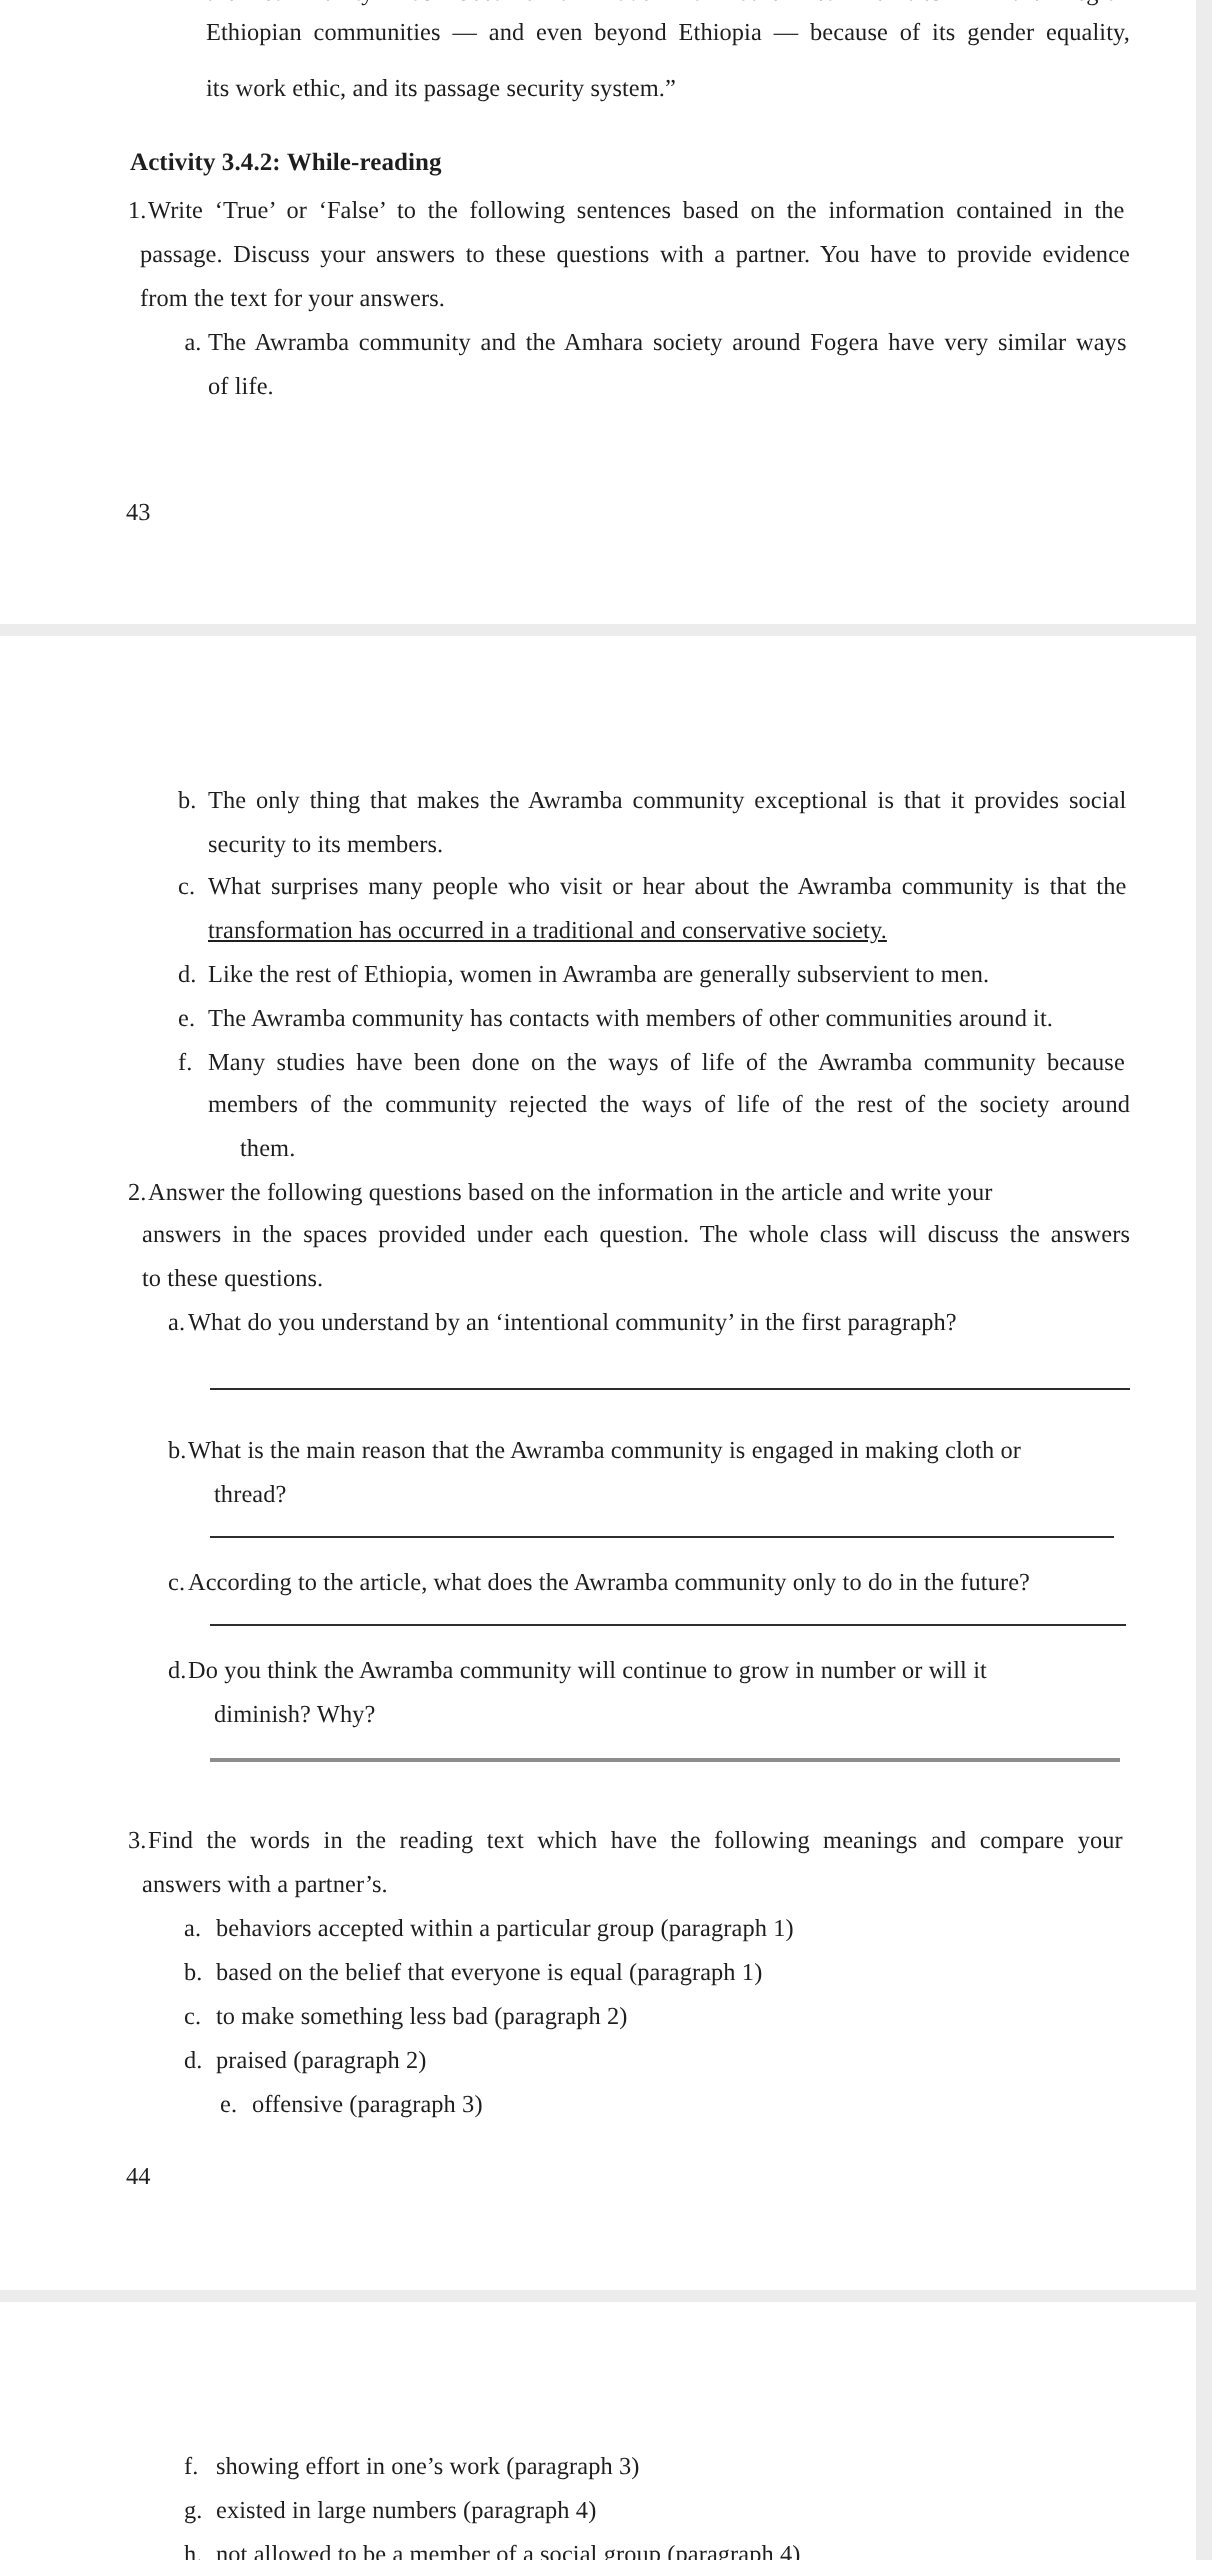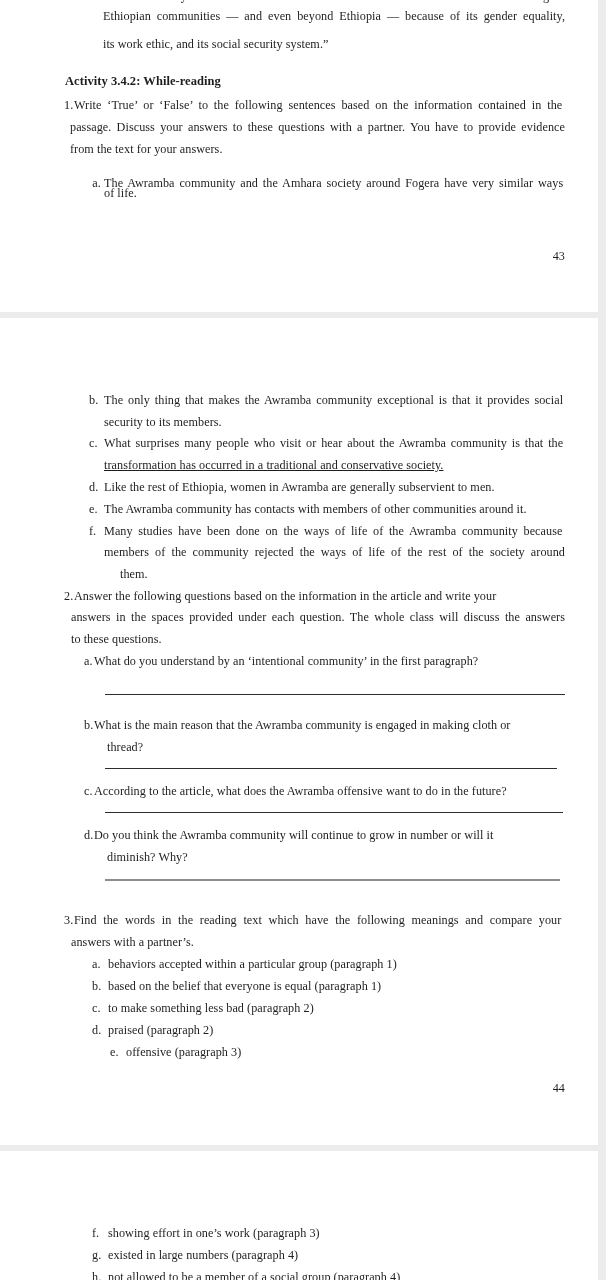--- a/index.html
+++ b/index.html
@@ -20,61 +20,61 @@
   #gap-2{top:1145px;}
   .line{
     position:absolute;
     white-space:pre;
     font-size:12.2px;
     line-height:15px;
     color:#1e1e1e;
     letter-spacing:0.05px;
   }
   .line.bold{font-weight:bold;font-size:12.5px;}
-  .line.center{text-align:right;white-space:normal;}
+  .line.center{text-align:left;white-space:normal;}
   .marker{display:inline-block;}
   .rule{position:absolute;background:#2e2e2e;}
   .rule.gray{background:#8d8d8d;}
 </style>
 </head>
 <body>
 
 <div id="stage">
   <div class="page" id="page-43"></div>
   <div class="page" id="page-44"></div>
   <div class="page" id="page-45"></div>
   <div class="gap" id="gap-1"></div>
   <div class="gap" id="gap-2"></div>
   <div id="text-layer">
       <div class="line" style="left: 103px; top: -11px; word-spacing: 9.72159px;">the community has become a model for other communities in the region</div>
       <div class="line" style="left: 103px; top: 9px; word-spacing: 2.82682px;">Ethiopian communities — and even beyond Ethiopia — because of its gender equality,</div>
-      <div class="line" style="left: 103px; top: 37px;">its work ethic, and its social security system.”</div>
+      <div class="line" style="left: 103px; top: 37px;">its work ethic, and its passage security system.”</div>
       <div class="line bold" style="left: 65px; top: 74px;">Activity 3.4.2: While-reading</div>
       <div class="line" style="left: 64px; top: 98px; word-spacing: 2.73542px;"><span class="marker" style="width: 10px;">1.</span><span>Write ‘True’ or ‘False’ to the following sentences based on the information contained in the</span></div>
       <div class="line" style="left: 70px; top: 120px; word-spacing: 2.16853px;">passage. Discuss your answers to these questions with a partner. You have to provide evidence</div>
       <div class="line" style="left: 70px; top: 142px;">from the text for your answers.</div>
-      <div class="line" style="left: 89px; top: 176px; word-spacing: 1.75601px; text-align: center;"><span class="marker" style="width: 15px;">a.</span><span>The Awramba community and the Amhara society around Fogera have very similar ways</span></div>
+      <div class="line" style="left: 89px; top: 164px; word-spacing: 1.75601px; text-align: center;"><span class="marker" style="width: 15px;">a.</span><span>The Awramba community and the Amhara society around Fogera have very similar ways</span></div>
       <div class="line" style="left: 104px; top: 186px;">of life.</div>
       <div class="line center" style="left: 63px; top: 249px; width: 502px;">43</div>
       <div class="line" style="left: 89px; top: 393px; word-spacing: 1.82812px;"><span class="marker" style="width: 15px;">b.</span><span>The only thing that makes the Awramba community exceptional is that it provides social</span></div>
       <div class="line" style="left: 104px; top: 415px;">security to its members.</div>
       <div class="line" style="left: 89px; top: 436px; word-spacing: 1.78021px;"><span class="marker" style="width: 15px;">c.</span><span>What surprises many people who visit or hear about the Awramba community is that the</span></div>
       <div class="line" style="left: 104px; top: 458px; text-decoration: underline;">transformation has occurred in a traditional and conservative society.</div>
       <div class="line" style="left: 89px; top: 480px;"><span class="marker" style="width: 15px;">d.</span><span>Like the rest of Ethiopia, women in Awramba are generally subservient to men.</span></div>
       <div class="line" style="left: 89px; top: 502px;"><span class="marker" style="width: 15px;">e.</span><span>The Awramba community has contacts with members of other communities around it.</span></div>
       <div class="line" style="left: 89px; top: 524px; word-spacing: 2.5625px;"><span class="marker" style="width: 15px;">f.</span><span>Many studies have been done on the ways of life of the Awramba community because</span></div>
       <div class="line" style="left: 104px; top: 545px; word-spacing: 2.99479px;">members of the community rejected the ways of life of the rest of the society around</div>
       <div class="line" style="left: 120px; top: 567px;">them.</div>
       <div class="line" style="left: 64px; top: 589px;"><span class="marker" style="width: 10px;">2.</span><span>Answer the following questions based on the information in the article and write your</span></div>
       <div class="line" style="left: 71px; top: 610px; word-spacing: 2.36049px;">answers in the spaces provided under each question. The whole class will discuss the answers</div>
       <div class="line" style="left: 71px; top: 632px;">to these questions.</div>
       <div class="line" style="left: 84px; top: 654px;"><span class="marker" style="width: 10px;">a.</span><span>What do you understand by an ‘intentional community’ in the first paragraph?</span></div>
       <div class="line" style="left: 84px; top: 718px;"><span class="marker" style="width: 10px;">b.</span><span>What is the main reason that the Awramba community is engaged in making cloth or</span></div>
       <div class="line" style="left: 107px; top: 740px;">thread?</div>
-      <div class="line" style="left: 84px; top: 784px;"><span class="marker" style="width: 10px;">c.</span><span>According to the article, what does the Awramba offensive want to do in the future?</span></div>
+      <div class="line" style="left: 84px; top: 784px;"><span class="marker" style="width: 10px;">c.</span><span>According to the article, what does the Awramba community only to do in the future?</span></div>
       <div class="line" style="left: 84px; top: 828px;"><span class="marker" style="width: 10px;">d.</span><span>Do you think the Awramba community will continue to grow in number or will it</span></div>
       <div class="line" style="left: 107px; top: 850px;">diminish? Why?</div>
       <div class="line" style="left: 64px; top: 913px; word-spacing: 3.6125px;"><span class="marker" style="width: 10px;">3.</span><span>Find the words in the reading text which have the following meanings and compare your</span></div>
       <div class="line" style="left: 71px; top: 935px;">answers with a partner’s.</div>
       <div class="line" style="left: 92px; top: 957px;"><span class="marker" style="width: 16px;">a.</span><span>behaviors accepted within a particular group (paragraph 1)</span></div>
       <div class="line" style="left: 92px; top: 979px;"><span class="marker" style="width: 16px;">b.</span><span>based on the belief that everyone is equal (paragraph 1)</span></div>
       <div class="line" style="left: 92px; top: 1001px;"><span class="marker" style="width: 16px;">c.</span><span>to make something less bad (paragraph 2)</span></div>
       <div class="line" style="left: 92px; top: 1023px;"><span class="marker" style="width: 16px;">d.</span><span>praised (paragraph 2)</span></div>
       <div class="line" style="left: 92px; top: 1045px; margin-left: 18px;"><span class="marker" style="width: 16px;">e.</span><span>offensive (paragraph 3)</span></div>
       <div class="line center" style="left: 63px; top: 1081px; width: 502px;">44</div>

